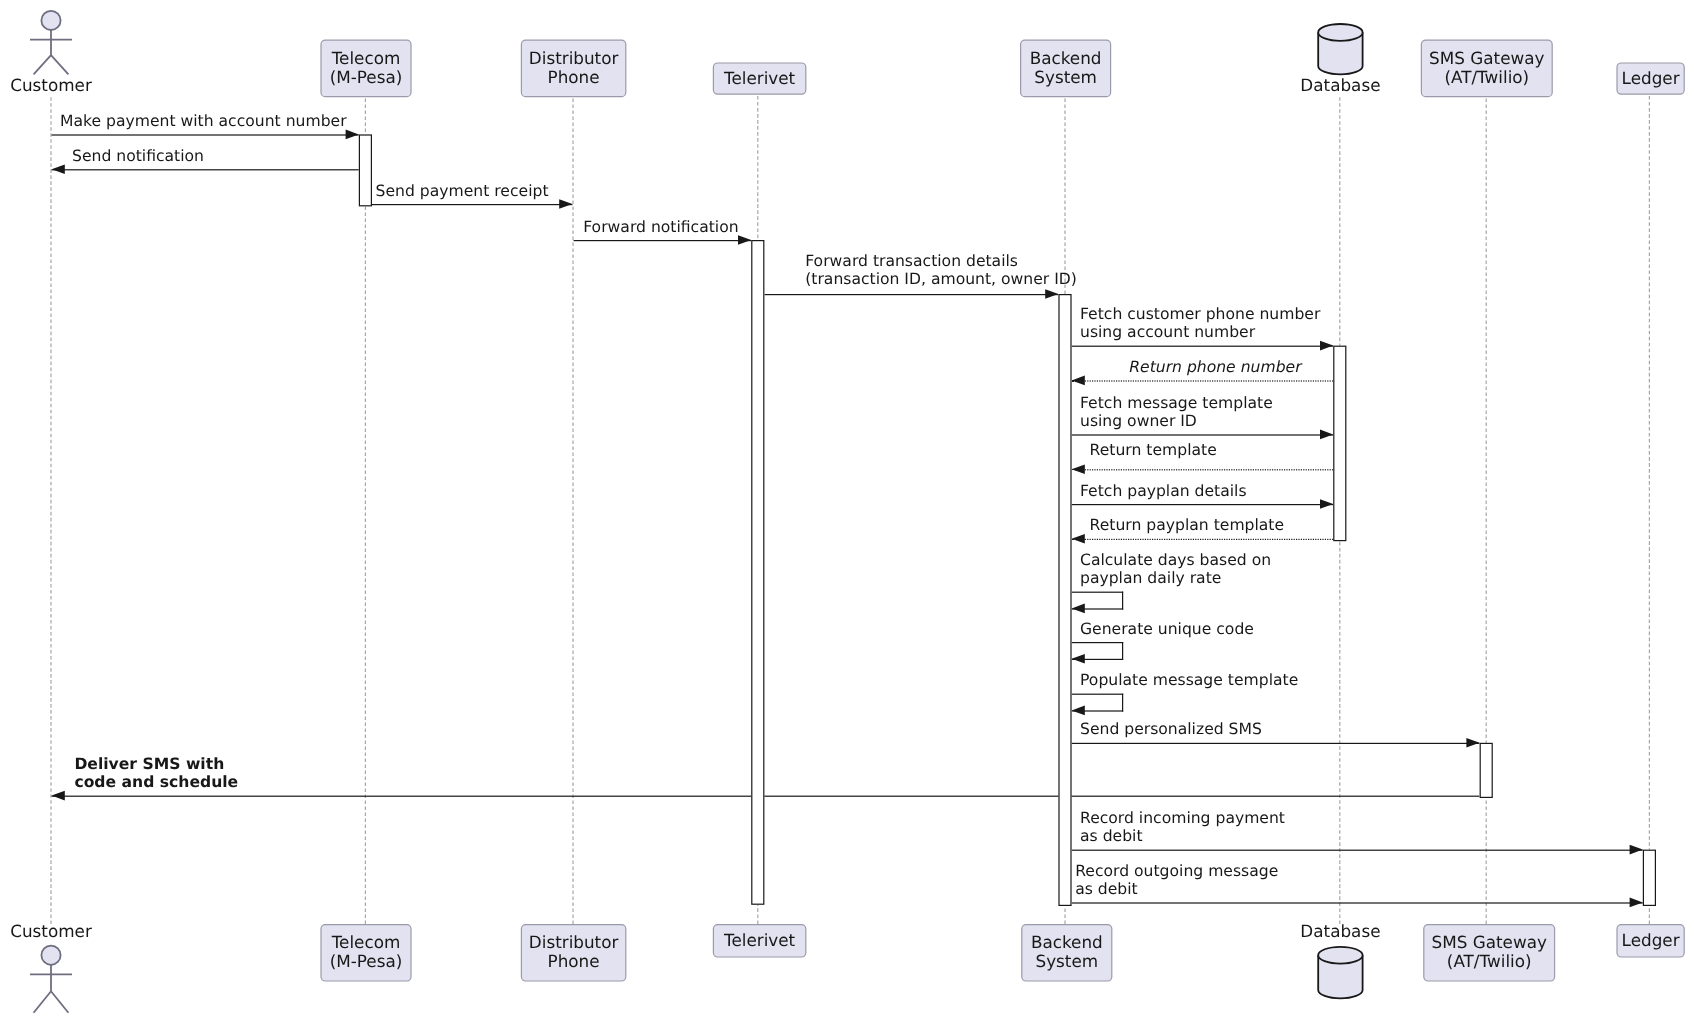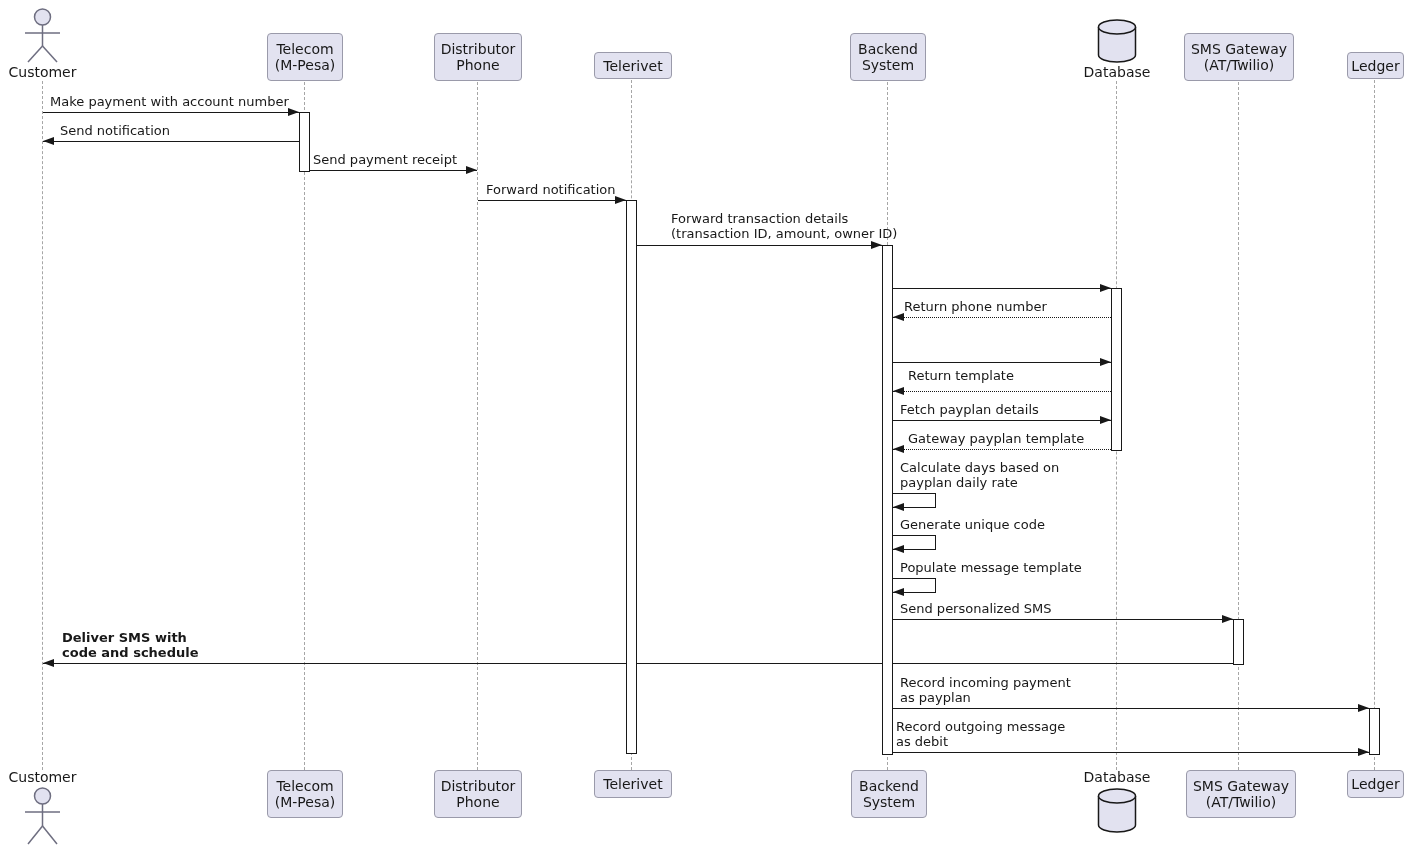--- a/index.html
+++ b/index.html
@@ -90,39 +90,43 @@
 
   <div class="mlabel" style="left:486px;top:182px;">Forward notification</div>
   <div class="mline" style="left:478px;top:200px;width:148px;"></div>
   <div class="ah right" style="left:615px;top:196px;"></div>
 
   <div class="mlabel" style="left:647px;top:211px;margin-left:24px;">Forward transaction details
 (transaction ID, amount, owner ID)</div>
   <div class="mline" style="left:637px;top:245px;width:245px;"></div>
   <div class="ah right" style="left:871px;top:241px;"></div>
 
+  <div class="mlabel" style="left:900px;top:255px;">Fetch customer phone number
+using account number</div>
   <div class="mline" style="left:893px;top:288px;width:218px;"></div>
   <div class="ah right" style="left:1100px;top:284px;"></div>
 
-  <div class="mlabel" style="left:904px;top:299px;">Return phone number</div>
+  <div class="mlabel" style="left:941px;top:299px;font-style:italic;">Return phone number</div>
   <div class="mline dotted" style="left:893px;top:317px;width:218px;"></div>
   <div class="ah left" style="left:893px;top:313px;"></div>
 
+  <div class="mlabel" style="left:900px;top:329px;">Fetch message template
+using owner ID</div>
   <div class="mline" style="left:893px;top:362px;width:218px;"></div>
   <div class="ah right" style="left:1100px;top:358px;"></div>
 
   <div class="mlabel" style="left:908px;top:368px;">Return template</div>
   <div class="mline dotted" style="left:893px;top:391px;width:218px;"></div>
   <div class="ah left" style="left:893px;top:387px;"></div>
 
   <div class="mlabel" style="left:900px;top:402px;">Fetch payplan details</div>
   <div class="mline" style="left:893px;top:420px;width:218px;"></div>
   <div class="ah right" style="left:1100px;top:416px;"></div>
 
-  <div class="mlabel" style="left:908px;top:431px;">Gateway payplan template</div>
+  <div class="mlabel" style="left:908px;top:431px;">Return payplan template</div>
   <div class="mline dotted" style="left:893px;top:449px;width:218px;"></div>
   <div class="ah left" style="left:893px;top:445px;"></div>
 
   <div class="mlabel" style="left:900px;top:460px;">Calculate days based on
 payplan daily rate</div>
   <div class="selfloop" style="left:893px;top:493px;width:43px;height:15px;"></div>
   <div class="ah left" style="left:893px;top:503px;"></div>
 
   <div class="mlabel" style="left:900px;top:517px;">Generate unique code</div>
   <div class="selfloop" style="left:893px;top:535px;width:43px;height:15px;"></div>
@@ -135,21 +139,21 @@
   <div class="mlabel" style="left:900px;top:601px;">Send personalized SMS</div>
   <div class="mline" style="left:893px;top:619px;width:340px;"></div>
   <div class="ah right" style="left:1222px;top:615px;"></div>
 
   <div class="mlabel" style="left:62px;top:630px;font-weight:bold;">Deliver SMS with
 code and schedule</div>
   <div class="mline" style="left:43px;top:663px;width:1190px;"></div>
   <div class="ah left" style="left:43px;top:659px;"></div>
 
   <div class="mlabel" style="left:900px;top:675px;">Record incoming payment
-as payplan</div>
+as debit</div>
   <div class="mline" style="left:893px;top:708px;width:476px;"></div>
   <div class="ah right" style="left:1358px;top:704px;"></div>
 
   <div class="mlabel" style="left:896px;top:719px;">Record outgoing message
 as debit</div>
   <div class="mline" style="left:893px;top:752px;width:476px;"></div>
   <div class="ah right" style="left:1358px;top:748px;"></div>
 
   <div>
     <div class="plabel" style="left:0px;top:769px;width:85px;">Customer</div>

